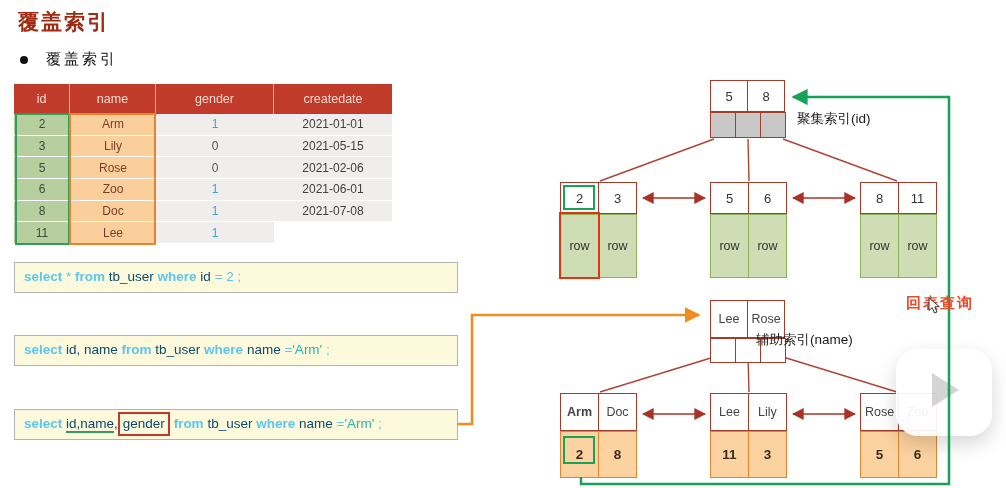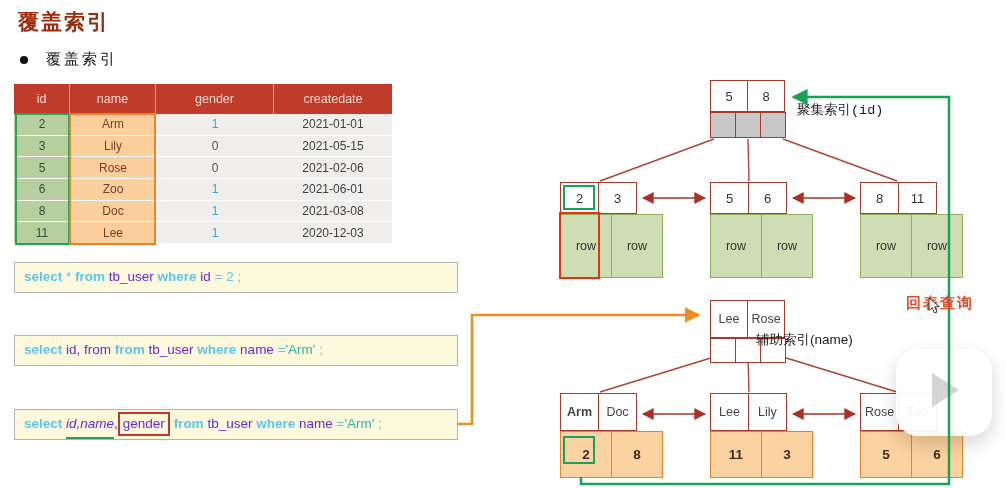--- a/index.html
+++ b/index.html
@@ -24,39 +24,39 @@
   .col-id{background:#b7cf9e;color:#3c4a3c;}
   .col-name{background:#fbcf9c;color:#7e3b2b;}
   .col-date{color:#404040;}
   .g1{color:#3ba7cd;} .g0{color:#555;}
   .ov-green{left:15px;top:113px;width:55px;height:132px;border:2.5px solid #2f9e5a;box-sizing:border-box;z-index:4;}
   .ov-orange{left:69px;top:113px;width:87px;height:132px;border:2.5px solid #e8852c;box-sizing:border-box;z-index:4;}
 
   
   .sqlbox{left:14px;width:444px;height:31px;background:#fcf9dc;border:1px solid #b3b3b3;
           box-sizing:border-box;font-size:13.5px;line-height:28px;padding-left:9px;white-space:pre;z-index:3;}
-  .kw{color:#5bc6ee;font-weight:bold;} .op{color:#5bc6ee;} .ident{color:#6d28d9;} .str{color:#2eb3a7;}
-  .u-green{border-bottom:2.5px solid #2f9e5a;padding-bottom:6px;font-style:italic;}
+  .kw{color:#5bc6ee;font-weight:bold;} .op{color:#5bc6ee;} .ident{color:#0c4a6e;} .str{color:#2eb3a7;}
+  .u-green{border-bottom:2.5px solid #2f9e5a;padding-bottom:0px;}
   .redbox{border:2px solid #c0392b;padding:2px 3px 3px 3px;}
 
   
   .node,.leaf{z-index:3;}
   .krow{display:flex;}
   .kcell{width:39px;height:32px;box-sizing:border-box;border:1px solid #a43b2b;background:#fff;
          display:flex;align-items:center;justify-content:center;font-size:13px;color:#333;margin-left:-1px;}
   .kcell:first-child{margin-left:0;}
   .root{width:76px;}
   .root .kcell{width:38px;}
   .ptr-row{display:flex;height:26px;}
   .ptr{flex:1;border:1px solid #a43b2b;box-sizing:border-box;margin-left:-1px;}
   .ptr:first-child{margin-left:0;}
   .ptr-gray{background:#c8c8c8;}
   .ptr-white{background:#fff;}
   .vrow{display:flex;}
-  .vcell{width:52px;box-sizing:border-box;display:flex;align-items:center;justify-content:center;margin-left:-1px;}
+  .vcell{width:39px;box-sizing:border-box;display:flex;align-items:center;justify-content:center;margin-left:-1px;}
   .vcell:first-child{margin-left:0;}
   .vcell-row{height:64px;background:#cfddb5;border:1px solid #8fb05a;font-size:12.5px;color:#333;}
   .vcell-orange{height:47px;background:#fbd2a0;border:1px solid #e0862e;font-size:13.5px;font-weight:600;color:#3a2c1e;}
   .krow-b .kcell{height:38px;font-size:12.5px;color:#444;}
   .bold{font-weight:bold;color:#111;}
   .faded{color:#c4c4c4;}
   .tree-label{font-size:13.5px;color:#1a1a1a;z-index:3;}
 
   
   .hl{box-sizing:border-box;z-index:4;}
@@ -143,48 +143,47 @@
     <div class="trow">
       <div class="td w-id col-id">6</div>
       <div class="td w-name col-name">Zoo</div>
       <div class="td w-gender g1">1</div>
       <div class="td w-date col-date">2021-06-01</div>
     </div>
     <div class="trow">
       <div class="td w-id col-id">8</div>
       <div class="td w-name col-name">Doc</div>
       <div class="td w-gender g1">1</div>
-      <div class="td w-date col-date">2021-03-08</div>
+      <div class="td w-date col-date">2021-07-08</div>
     </div>
     <div class="trow">
       <div class="td w-id col-id">11</div>
       <div class="td w-name col-name">Lee</div>
       <div class="td w-gender g1">1</div>
-      <div class="td w-date col-date">2020-12-03</div>
     </div>
   </div>
   <div class="abs ov-green"></div>
   <div class="abs ov-orange"></div>
 
   <div class="abs sqlbox" style="top:262px;"><span class="tok kw">select </span><span class="tok op">* </span><span class="tok kw">from </span><span class="tok ident">tb_user </span><span class="tok kw">where </span><span class="tok ident">id </span><span class="tok op">= 2 ;</span></div>
-  <div class="abs sqlbox" style="top:335px;"><span class="tok kw">select </span><span class="tok ident">id, from </span><span class="tok kw">from </span><span class="tok ident">tb_user </span><span class="tok kw">where </span><span class="tok ident">name </span><span class="tok op">=</span><span class="tok str">'Arm'</span><span class="tok op"> ;</span></div>
+  <div class="abs sqlbox" style="top:335px;"><span class="tok kw">select </span><span class="tok ident">id, name </span><span class="tok kw">from </span><span class="tok ident">tb_user </span><span class="tok kw">where </span><span class="tok ident">name </span><span class="tok op">=</span><span class="tok str">'Arm'</span><span class="tok op"> ;</span></div>
   <div class="abs sqlbox" style="top:409px;"><span class="tok kw">select </span><span class="tok ident u-green">id,name</span><span class="tok ident">,</span><span class="tok ident redbox">gender</span><span class="tok kw"> from </span><span class="tok ident">tb_user </span><span class="tok kw">where </span><span class="tok ident">name </span><span class="tok op">=</span><span class="tok str">'Arm'</span><span class="tok op"> ;</span></div>
 
   <div class="abs node root" style="left:710px;top:80px;">
     <div class="krow">
       <div class="kcell">5</div>
       <div class="kcell">8</div>
     </div>
     <div class="ptr-row">
       <div class="ptr ptr-gray"></div>
       <div class="ptr ptr-gray"></div>
       <div class="ptr ptr-gray"></div>
     </div>
   </div>
-  <div class="abs tree-label" style="left:797px;top:101px;font-family:Liberation Mono, monospace;">聚集索引(id)</div>
+  <div class="abs tree-label" style="left:797px;top:110px;">聚集索引(id)</div>
 
   <div class="abs leaf" style="left:560px;top:182px;">
     <div class="krow">
       <div class="kcell">2</div>
       <div class="kcell">3</div>
     </div>
     <div class="vrow">
       <div class="vcell vcell-row">row</div>
       <div class="vcell vcell-row">row</div>
     </div>

